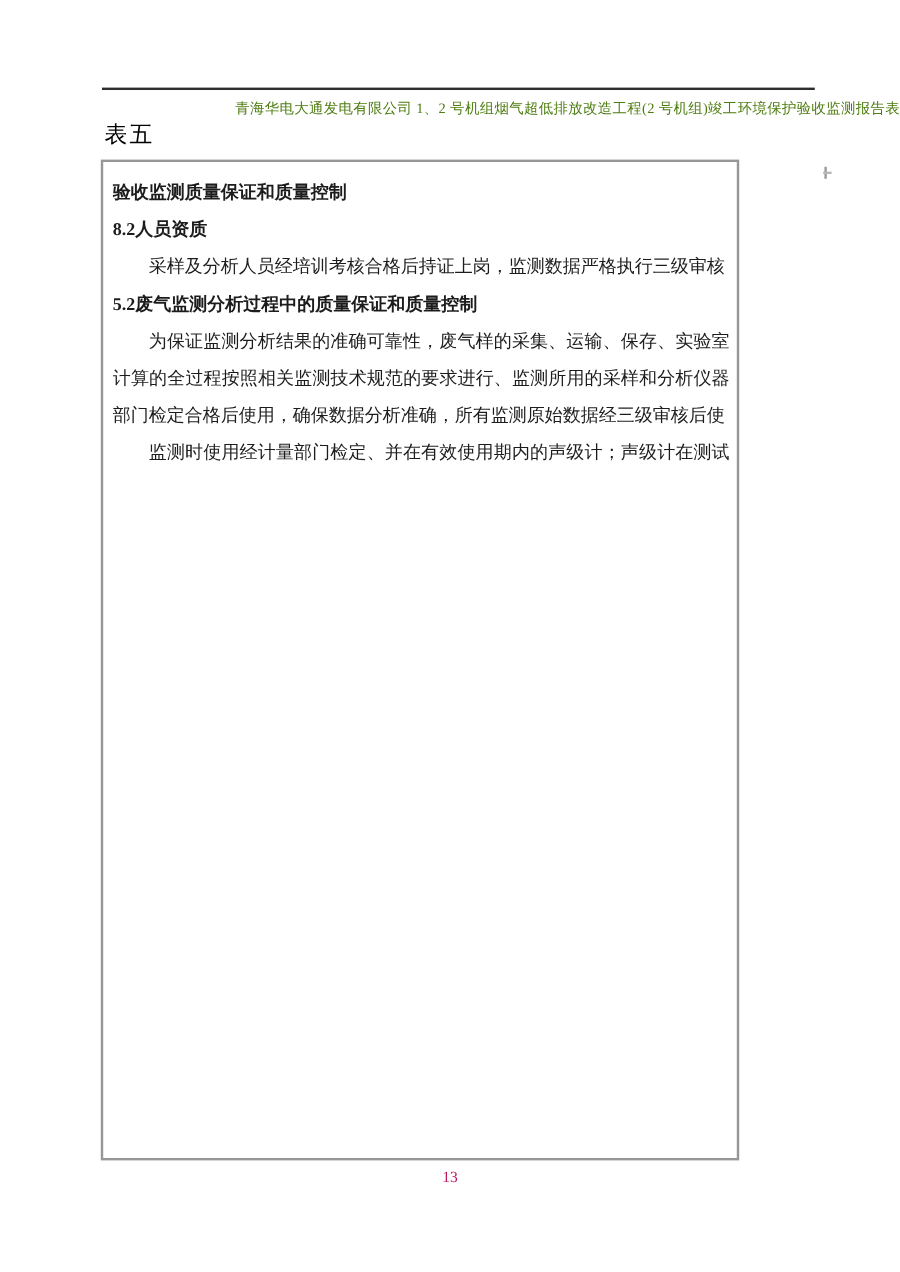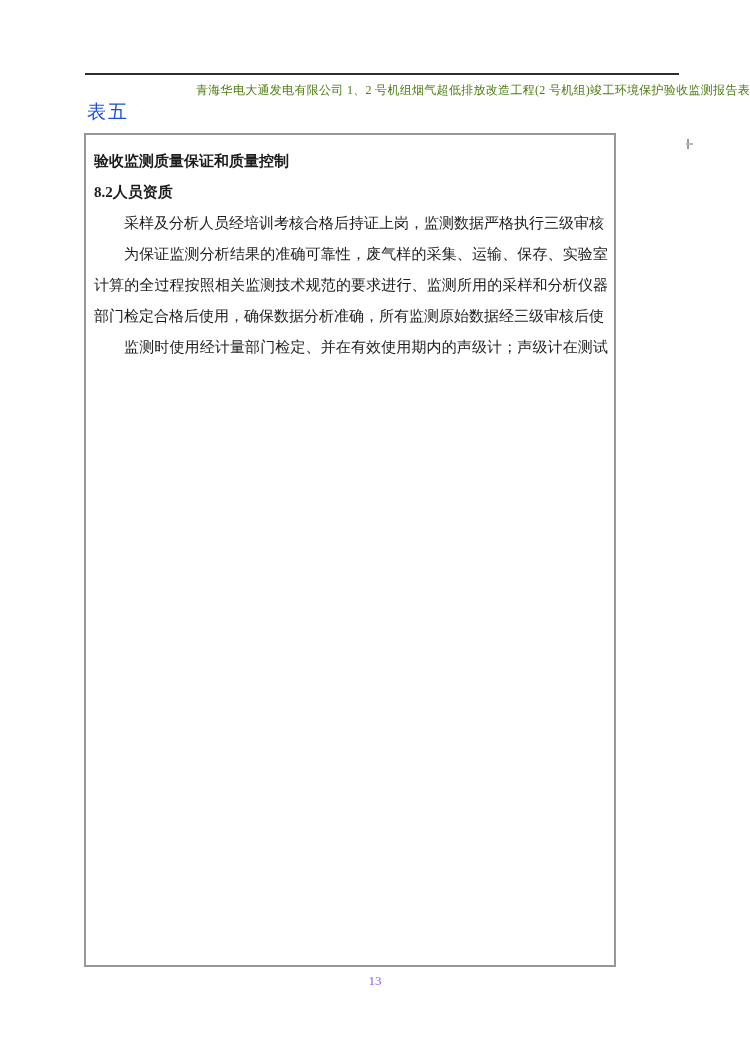--- a/index.html
+++ b/index.html
@@ -32,21 +32,21 @@
     width: 594px;
     height: 0;
     border-top: 2px solid #2e2e2e;
   }
   .table-label {
     position: absolute;
     top: 99px;
     left: 87px;
     font-size: 19px;
     letter-spacing: 2px;
-    color: #1d4ed8;
+    color: #000000;
   }
   .content-box {
     position: absolute;
     top: 133px;
     left: 84px;
     width: 532px;
     height: 834px;
     border: 2px solid #979797;
     background: #ffffff;
     padding: 11px 6px 0 8px;
@@ -71,21 +71,21 @@
   }
   .scan-artifact .v { position: absolute; left: 1px; top: 0; width: 2px; height: 10px; background: #9a9a9a; }
   .scan-artifact .h { position: absolute; left: 0; top: 4px; width: 7px; height: 2px; background: #b8b8b8; }
   .page-number {
     position: absolute;
     top: 973px;
     left: 0;
     width: 100%;
     text-align: center;
     font-size: 13px;
-    color: #8b5cf6;
+    color: #be185d;
   }
 </style>
 </head>
 <body>
 
 <div class="page">
 
   <div class="doc-header">青海华电大通发电有限公司 1、2 号机组烟气超低排放改造工程(2 号机组)竣工环境保护验收监测报告表</div>
 
   <div class="header-rule"></div>
@@ -93,20 +93,21 @@
   <div class="table-label">表五</div>
 
   <div class="content-box">
 
     <div class="line bold">验收监测质量保证和质量控制</div>
 
     <div class="line bold"><span>8.2</span><span class="heading-gap">人员资质</span></div>
 
     <div class="line first">采样及分析人员经培训考核合格后持证上岗，监测数据严格执行三级审核制度。</div>
 
+    <div class="line bold"><span>5.2</span><span class="heading-gap">废气监测分析过程中的质量保证和质量控制</span></div>
 
     <div class="line first just">为保证监测分析结果的准确可靠性，废气样的采集、运输、保存、实验室分析和数据</div>
     <div class="line just">计算的全过程按照相关监测技术规范的要求进行、监测所用的采样和分析仪器经计量检定</div>
     <div class="line">部门检定合格后使用，确保数据分析准确，所有监测原始数据经三级审核后使用。</div>
 
 
     <div class="line first just">监测时使用经计量部门检定、并在有效使用期内的声级计；声级计在测试前后用标准</div>
 
   </div>
 

